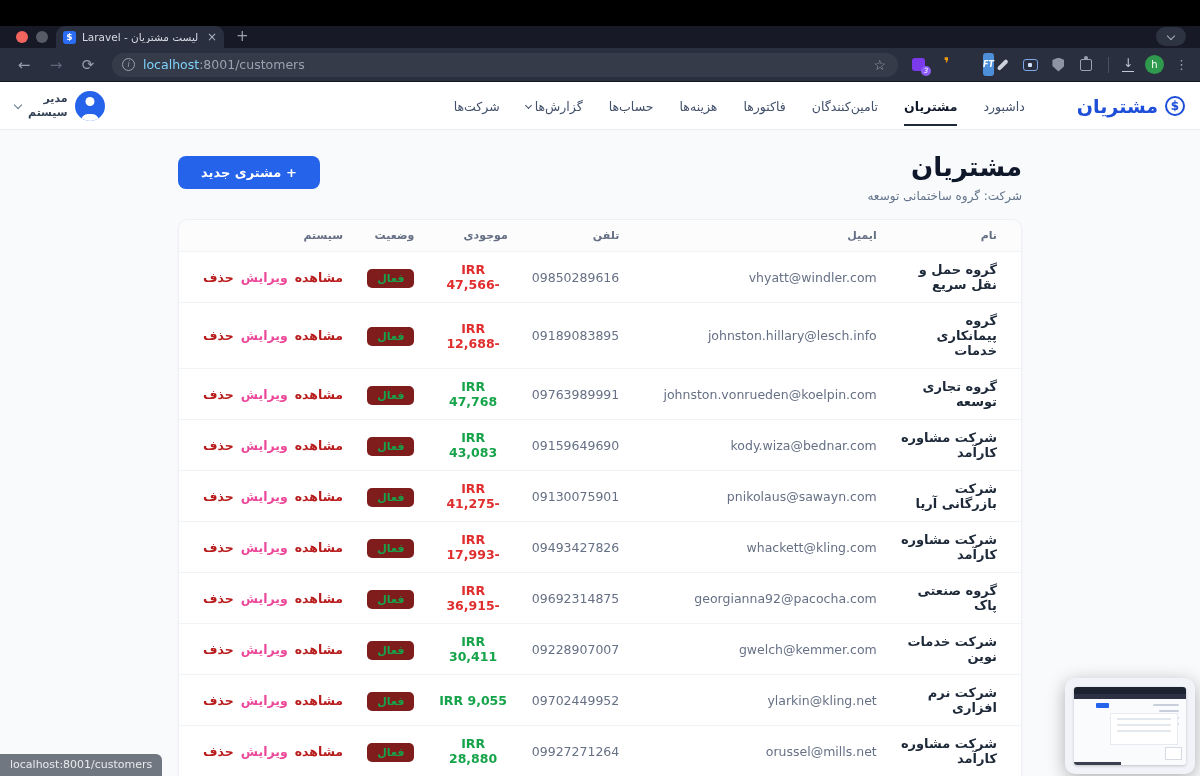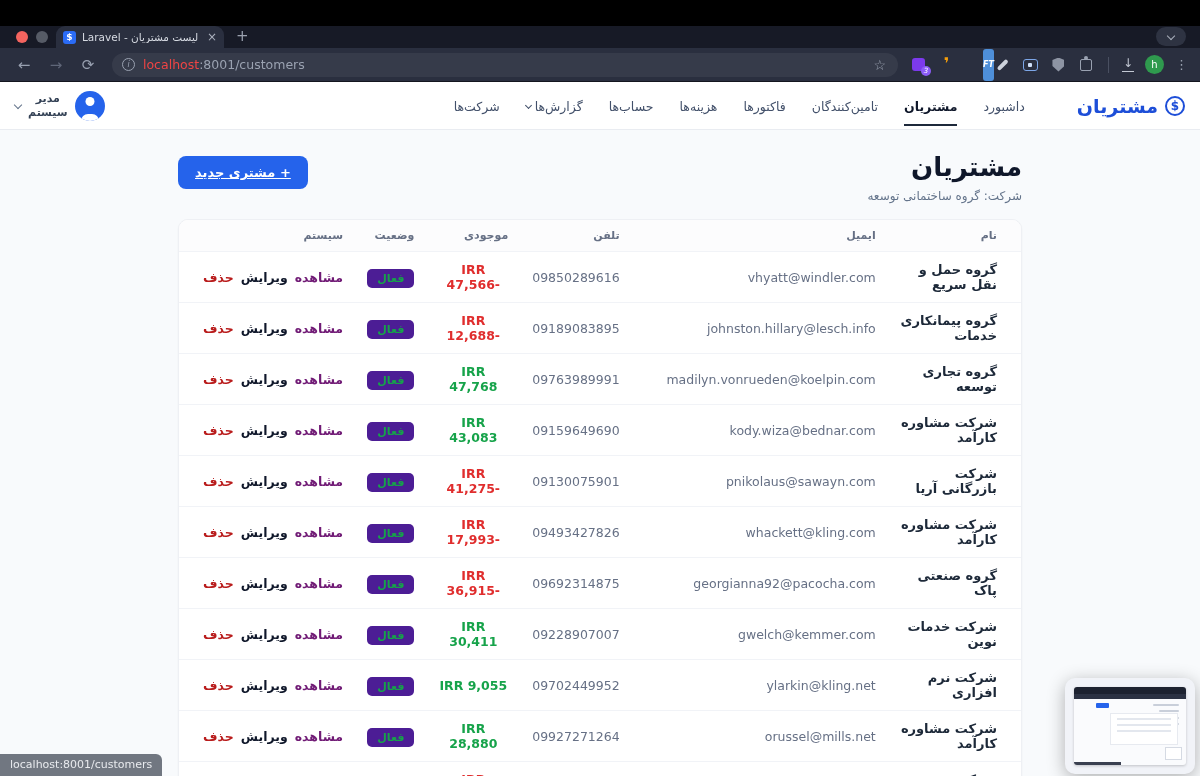--- a/index.html
+++ b/index.html
@@ -26,29 +26,29 @@
 
   .toolbar { height:34px; background:#2a2f3f; display:flex; align-items:center; padding:0 12px; gap:8px;
              border-bottom:1px solid #14161f; }
   .nav-ic { font-size:15px; color:#98a0b0; width:24px; text-align:center; }
   .nav-ic.fwd { color:#5f6678; }
   .url-pill { flex:1; max-width:800px; height:24px; background:rgba(255,255,255,.06); border-radius:12px;
               display:flex; align-items:center; padding:0 10px; gap:8px; margin:0 4px; }
   .info-ic { width:13px; height:13px; border:1.3px solid #9aa2b1; border-radius:50%; color:#9aa2b1;
              font-size:8px; display:flex; align-items:center; justify-content:center; font-style:italic; flex:none; }
   .url { font-size:12.5px; color:#9aa2b1; direction:ltr; }
-  .url b { color:#ef4444; font-weight:normal; }
+  .url b { color:#7dd3fc; font-weight:normal; }
   .star { margin-right:2px; margin-left:auto; color:#9aa2b1; font-size:14px; }
   .ext-row { display:flex; align-items:center; gap:11px; }
   .ext { width:17px; height:17px; display:flex; align-items:center; justify-content:center; position:relative; }
   .ext-cube { width:13px; height:13px; background:#7c3aed; border-radius:3px; }
   .ext-badge { position:absolute; bottom:-3px; right:-4px; background:#8b5cf6; color:#fff; font-size:7px;
                width:10px; height:10px; border-radius:50%; display:flex; align-items:center; justify-content:center; }
   .ext-comma { color:#f59e0b; font-size:16px; font-weight:bold; line-height:0.4; }
-  .ext-ft { width:15px; height:32px; background:#4e8fd9; border-radius:3px; color:#fff; font-size:8px;
+  .ext-ft { width:15px; height:23px; background:#4e8fd9; border-radius:3px; color:#fff; font-size:8px;
             font-weight:bold; display:flex; align-items:center; justify-content:center;margin-left:28px; }
   .ext-pen { width:13px; height:3.5px; background:#cdd2dc; border-radius:2px; transform:rotate(-45deg); }
   .ext-cam { width:15px; height:12px; border:1.6px solid #7da7e8; border-radius:3px; display:flex;
              align-items:center; justify-content:center; }
   .ext-cam i { width:4px; height:4px; background:#cfe0fa; border-radius:1px; }
   .ext-shield { width:12px; height:14px; background:#8d94a3; clip-path:polygon(50% 0,100% 18%,100% 60%,50% 100%,0 60%,0 18%); }
   .ext-puzzle { width:12px; height:12px; border:1.6px solid #9aa2b1; border-radius:2px; position:relative; }
   .ext-puzzle i { position:absolute; top:-4px; left:3px; width:4px; height:4px; border-radius:50%; background:#9aa2b1; }
   .divider { width:1px; height:16px; background:#4a5061; margin:0 2px; }
   .dl { color:#c3c9d4; font-size:12px; border-bottom:1.6px solid #c3c9d4; line-height:1.1; padding:0 1px; }
@@ -68,47 +68,47 @@
               padding:14px 0 12px; cursor:pointer; }
   .nav-item.active { color:#0f172a; font-weight:bold; border-bottom:2px solid #1e293b; padding-bottom:10px; }
   .nav-item .chev { border-color:#42506a; width:5px; height:5px; }
   .spacer { flex:1; }
   .user { display:flex; align-items:center; gap:7px; flex:none; }
   .user-avatar { width:30px; height:30px; border-radius:50%; background:#2563eb; position:relative; overflow:hidden; }
   .user-avatar i { position:absolute; top:6px; left:50%; transform:translateX(-50%); width:9px; height:9px;
                    border-radius:50%; background:#fff; }
   .user-avatar b { position:absolute; bottom:-5px; left:50%; transform:translateX(-50%); width:18px; height:12px;
                    border-radius:7px 7px 0 0; background:#fff; }
-  .user-name { font-size:11px; font-weight:bold; color:#334155; line-height:1.25; text-align:center; }
+  .user-name { font-size:11px; font-weight:bold; color:#334155; line-height:1.25; text-align:right; }
   .user .chev { border-color:#64748b; }
 
   .content { width:844px; margin:0 auto; padding-top:22px; }
   .page-header { display:flex; justify-content:space-between; align-items:flex-start; }
   .page-title { font-size:26px; font-weight:800; color:#0f172a; }
   .page-subtitle { font-size:12px; color:#64748b; margin-top:7px; }
   .btn-new { background:#2563eb; color:#fff; border:none; font-family:inherit; font-size:13px; font-weight:600;
-             padding:9px 17px; border-radius:8px; cursor:pointer; margin-top:4px;text-decoration:underline; }
+             padding:9px 23px; border-radius:8px; cursor:pointer; margin-top:4px; }
 
   .table-card { margin-top:16px; background:#fff; border-radius:10px; border:1px solid #eef0f4;
                 box-shadow:0 1px 2px rgba(16,24,40,.05); overflow:hidden; }
   table { width:100%; border-collapse:collapse; }
   th { font-size:11px; color:#667085; font-weight:600; text-align:right; padding:9px 12px; background:#fcfcfd; }
   th:first-child, td:first-child { padding-right:24px; }
   th:last-child, td:last-child { padding-left:24px; }
   td { padding:10px 12px; border-top:1px solid #f1f3f7; text-align:right; vertical-align:middle; }
   .col-name  { width:20%; } .col-email { width:33%; } .col-phone { width:13%; }
   .col-bal   { width:13%; } .col-status{ width:8.5%; } .col-act  { width:12.5%; }
   .c-name { font-size:13px; font-weight:600; color:#1d2939; }
   .c-dim  { font-size:12.5px; color:#667085; }
   .c-bal  { font-size:12.5px; font-weight:bold; color:#16a34a; direction:ltr; text-align:center; }
   .c-bal.neg { color:#e02d2d; }
-  .badge { display:inline-block; background:#4c1d95; color:#16a34a; font-size:11px; font-weight:600;
+  .badge { display:inline-block; background:#7f1d1d; color:#16a34a; font-size:11px; font-weight:600;
            padding:3px 10px; border-radius:5px; }
   .actions { display:flex; gap:7px; font-size:12.5px; font-weight:600; white-space:nowrap; }
-  .a-view { color:#701a75; cursor:pointer; } .a-edit { color:#0f172a; cursor:pointer; }
+  .a-view { color:#b91c1c; cursor:pointer; } .a-edit { color:#ec4899; cursor:pointer; }
   .a-del  { color:#b91c1c; cursor:pointer; }
 
   
   .status-tip { position:absolute; left:0; bottom:0; background:rgba(101,107,118,.92); color:#e8eaee;
                 font-size:11px; padding:4px 10px 5px; border-top-right-radius:6px; direction:ltr; z-index:5; }
   .thumb { position:absolute; right:5px; bottom:2px; width:130px; height:96px; background:#f1f3f8;
            border-radius:10px; box-shadow:0 4px 18px rgba(0,0,0,.3); padding:9px; z-index:5; }
   .thumb-win { width:100%; height:100%; background:#fafbfd; border-radius:3px; overflow:hidden; position:relative;
                box-shadow:0 1px 3px rgba(0,0,0,.2); }
   .tw-tab { height:7px; background:#1d2230; } .tw-bar { height:5px; background:#2c3243; }
@@ -289,21 +289,21 @@
                 <span class="actions">
                   <span class="a-view">مشاهده</span>
                   <span class="a-edit">ویرایش</span>
                   <span class="a-del">حذف</span>
                 </span>
               </td>
             </tr>
 
             <tr>
               <td class="c-name">گروه تجاری توسعه</td>
-              <td class="c-dim">madilyn.vonrueden@koelpin.com</td>
+              <td class="c-dim">johnston.vonrueden@koelpin.com</td>
               <td class="c-dim">09763989991</td>
               <td class="c-bal">IRR 47,768</td>
               <td><span class="badge">فعال</span></td>
               <td>
                 <span class="actions">
                   <span class="a-view">مشاهده</span>
                   <span class="a-edit">ویرایش</span>
                   <span class="a-del">حذف</span>
                 </span>
               </td>

